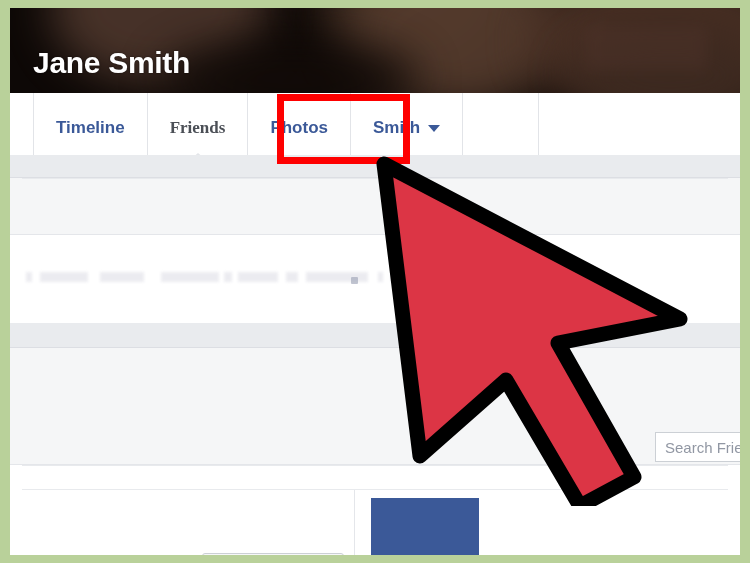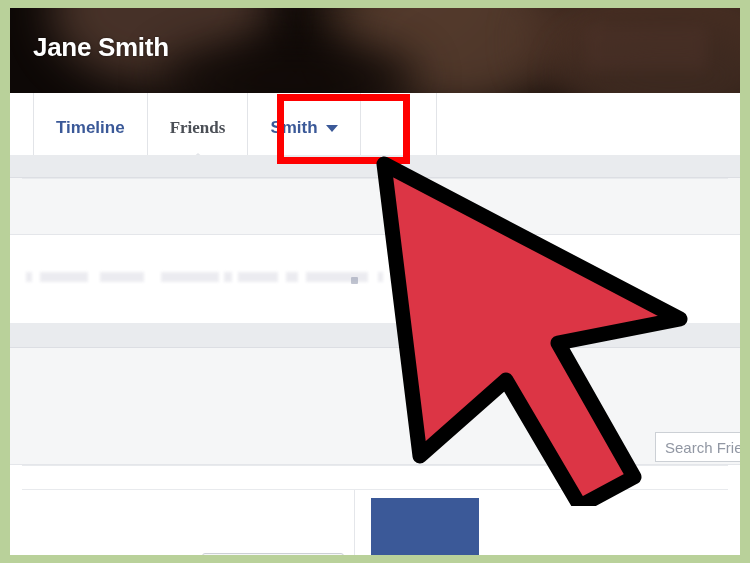--- a/index.html
+++ b/index.html
@@ -59,22 +59,22 @@
     left: 575px; top: 18px;
     width: 122px; height: 44px;
     background: #4e332a;
     opacity: .45;
     filter: blur(7px);
   }
 
   .profile-name {
     position: absolute;
     left: 23px;
-    top: 24px;
-    font-size: 26px;
+    top: 38px;
+    font-size: 30px;
     font-weight: bold;
     color: #ffffff;
     letter-spacing: -0.3px;
     text-shadow: 0 0 2px rgba(0,0,0,.6);
     white-space: nowrap;
   }
 
   
   .navbar {
     position: absolute;
@@ -288,20 +288,23 @@
         <div class="tab">
           <span>Timeline</span>
         </div>
 
 
         <div class="tab active">
           <span>Friends</span>
           <span class="active-arrow"></span>
         </div>
 
+        <div class="tab">
+          <span>Photos</span>
+        </div>
 
         <div class="tab">
           <span>Smith</span>
           <span class="caret-down"></span>
         </div>
 
         <div class="spacer-tab"></div>
       </div>
     </div>
 

